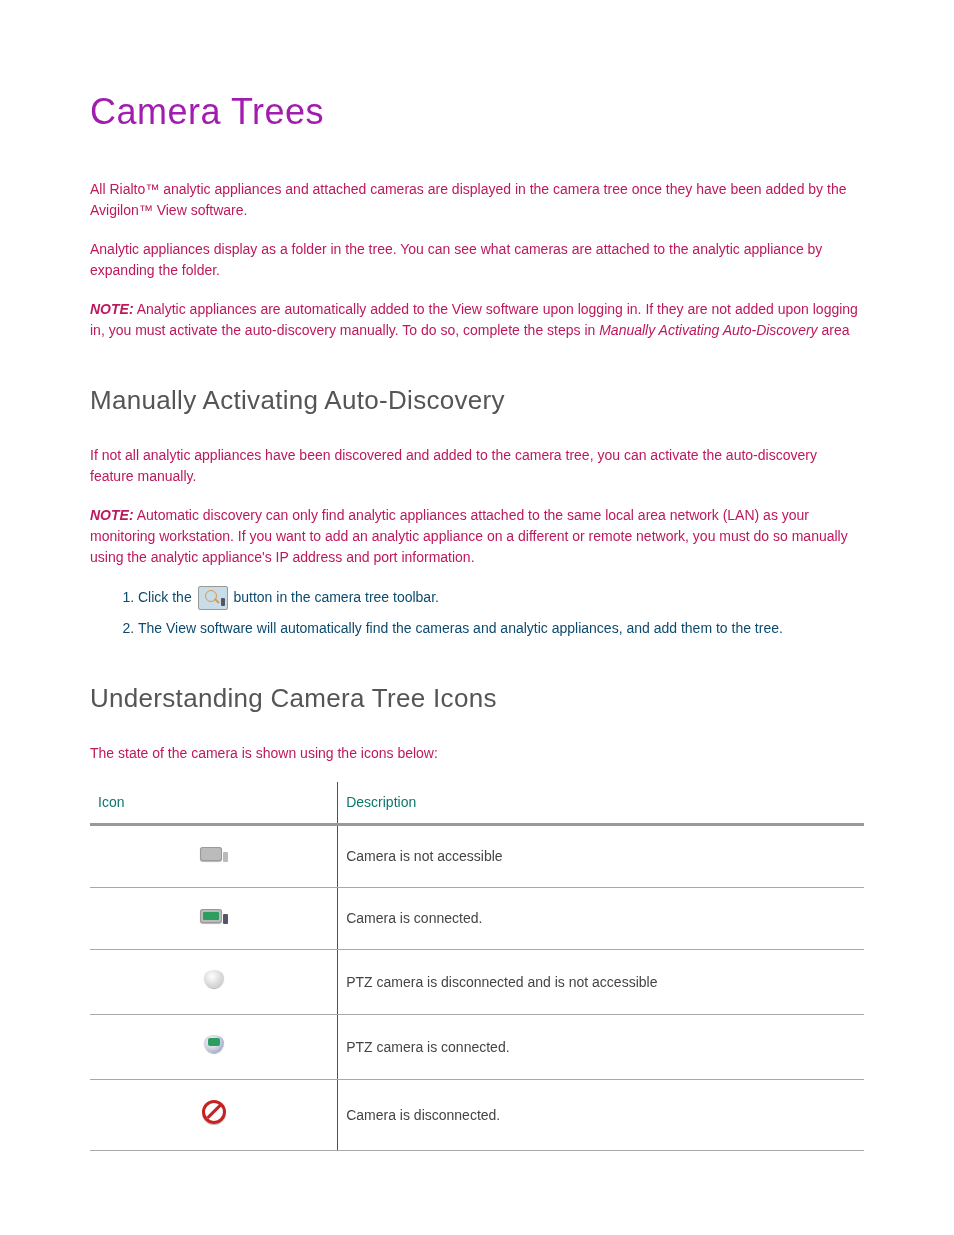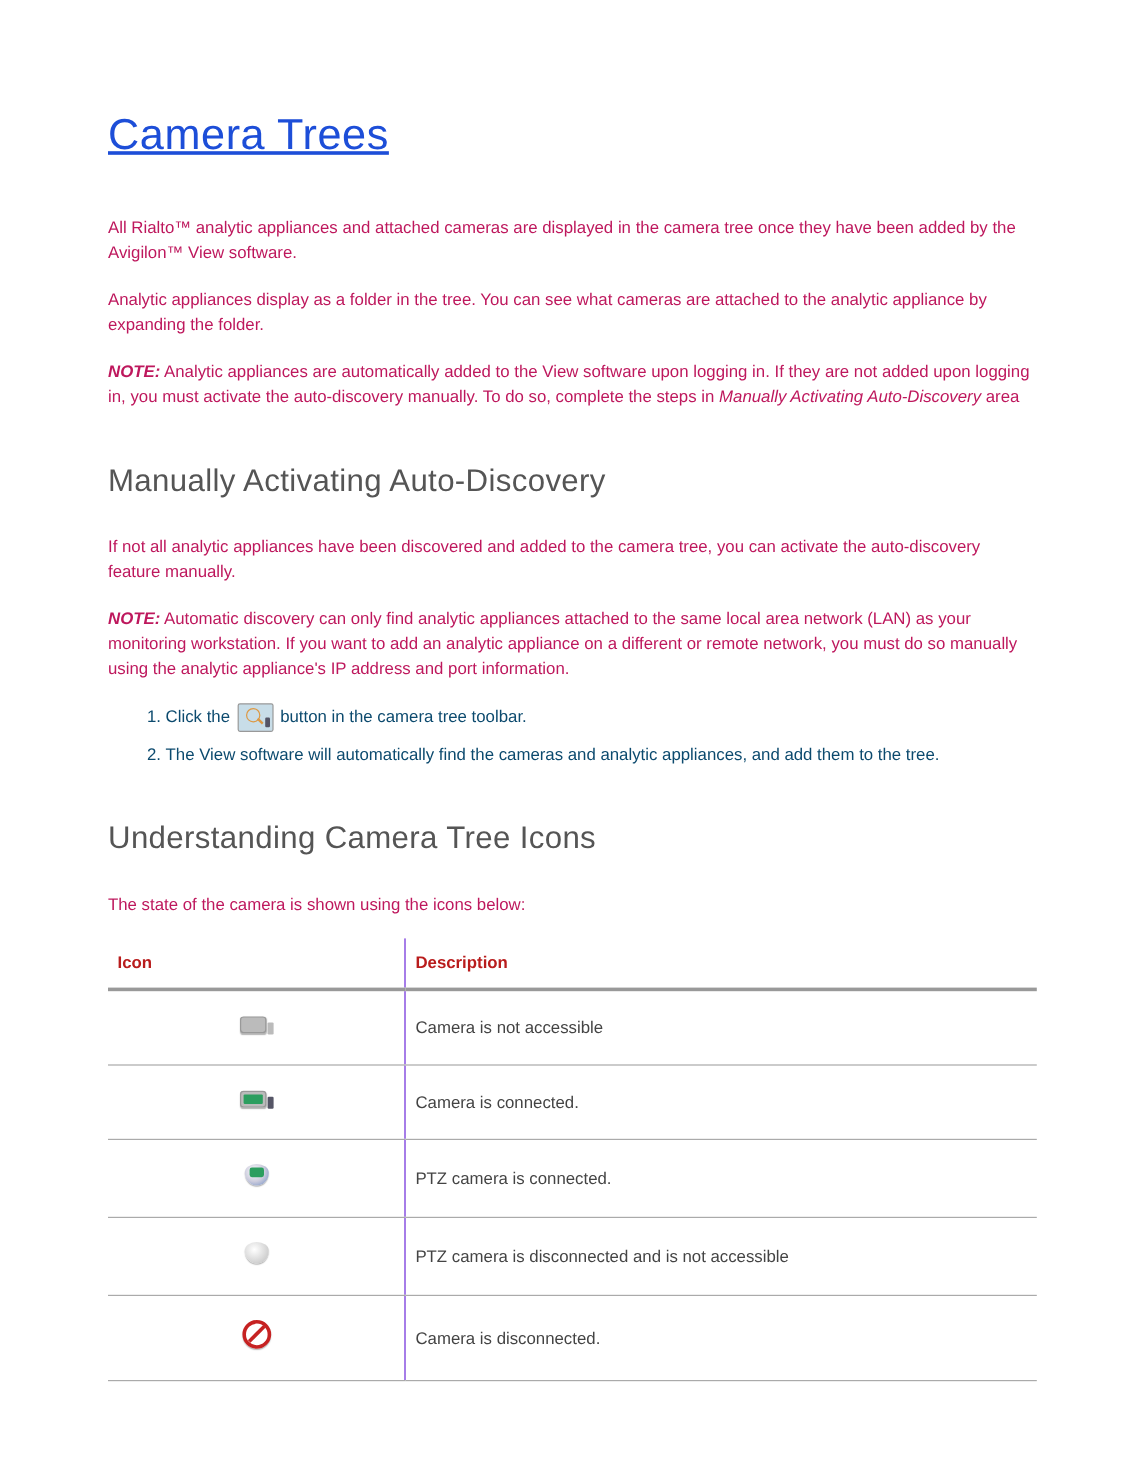--- a/index.html
+++ b/index.html
@@ -6,26 +6,25 @@
       font-family: 'Segoe UI', Tahoma, Geneva, Verdana, sans-serif;
       color: #444;
       margin: 0;
       padding: 85px 90px 40px 90px;
       width: 954px;
       box-sizing: border-box;
       font-size: 14px;
       line-height: 1.5;
     }
     h1 {
-      color: #1d4ed8;
+      color: #a21caf;
       font-weight: 300;
       font-size: 36px;
       margin: 0 0 40px 0;
       letter-spacing: 0.5px;
-      text-decoration: underline;
     }
     h2 {
       color: #555;
       font-weight: 300;
       font-size: 26px;
       margin: 40px 0 25px 0;
       letter-spacing: 0.3px;
     }
     p {
       margin: 0 0 18px 0;
@@ -86,24 +85,24 @@
       background: #556;
       border-radius: 1px;
     }
     table {
       width: 100%;
       border-collapse: collapse;
       margin-top: 18px;
     }
     th {
       text-align: left;
-      font-weight: 700;
+      font-weight: 400;
       padding: 10px 8px;
       border-bottom: 3px solid #999;
-      color: #b91c1c;
+      color: #0f766e;
     }
     td {
       padding: 20px 8px;
       border-bottom: 1px solid #aaa;
       color: #444;
       vertical-align: middle;
     }
     th:first-child, td:first-child {
       width: 32%;
     }
@@ -222,25 +221,25 @@
   <tbody>
     <tr>
       <td><span class="cam-box"></span><span class="cam-side light"></span></td>
       <td>Camera is not accessible</td>
     </tr>
     <tr>
       <td><span class="cam-box green"></span><span class="cam-side dark"></span></td>
       <td>Camera is connected.</td>
     </tr>
     <tr>
+      <td><span class="ptz gray"></span></td>
+      <td>PTZ camera is disconnected and is not accessible</td>
+    </tr>
+    <tr>
       <td><span class="ptz green"></span></td>
       <td>PTZ camera is connected.</td>
     </tr>
     <tr>
-      <td><span class="ptz gray"></span></td>
-      <td>PTZ camera is disconnected and is not accessible</td>
-    </tr>
-    <tr>
       <td><span class="nosign"></span></td>
       <td>Camera is disconnected.</td>
     </tr>
   </tbody>
 </table>
 
 </body></html>

